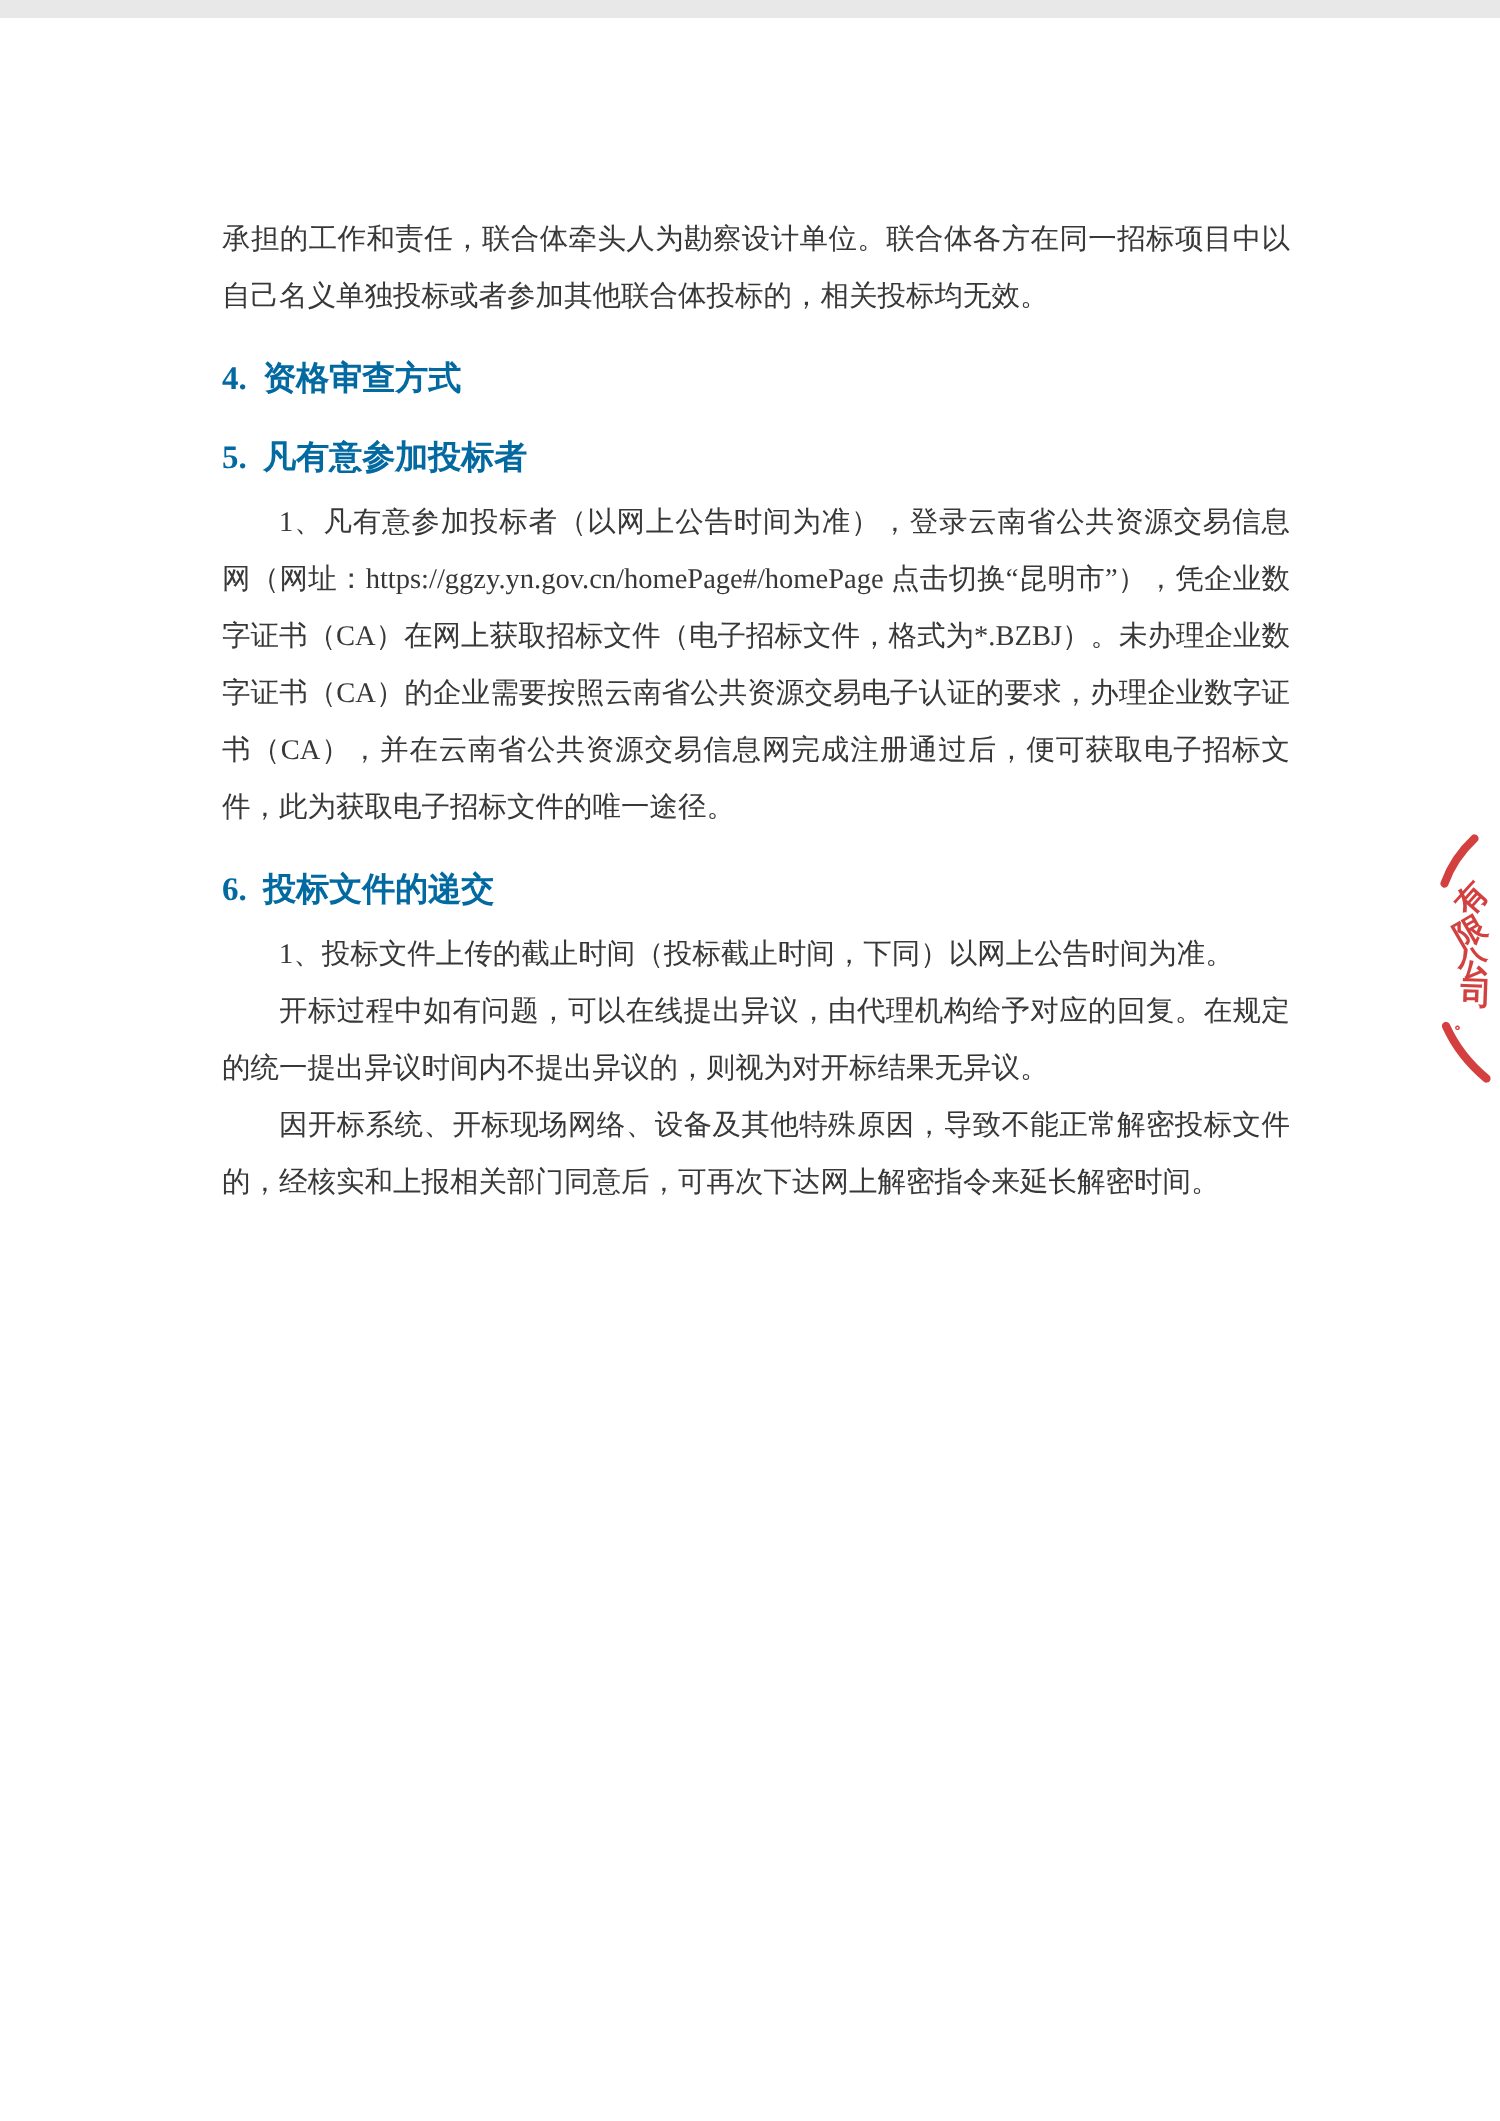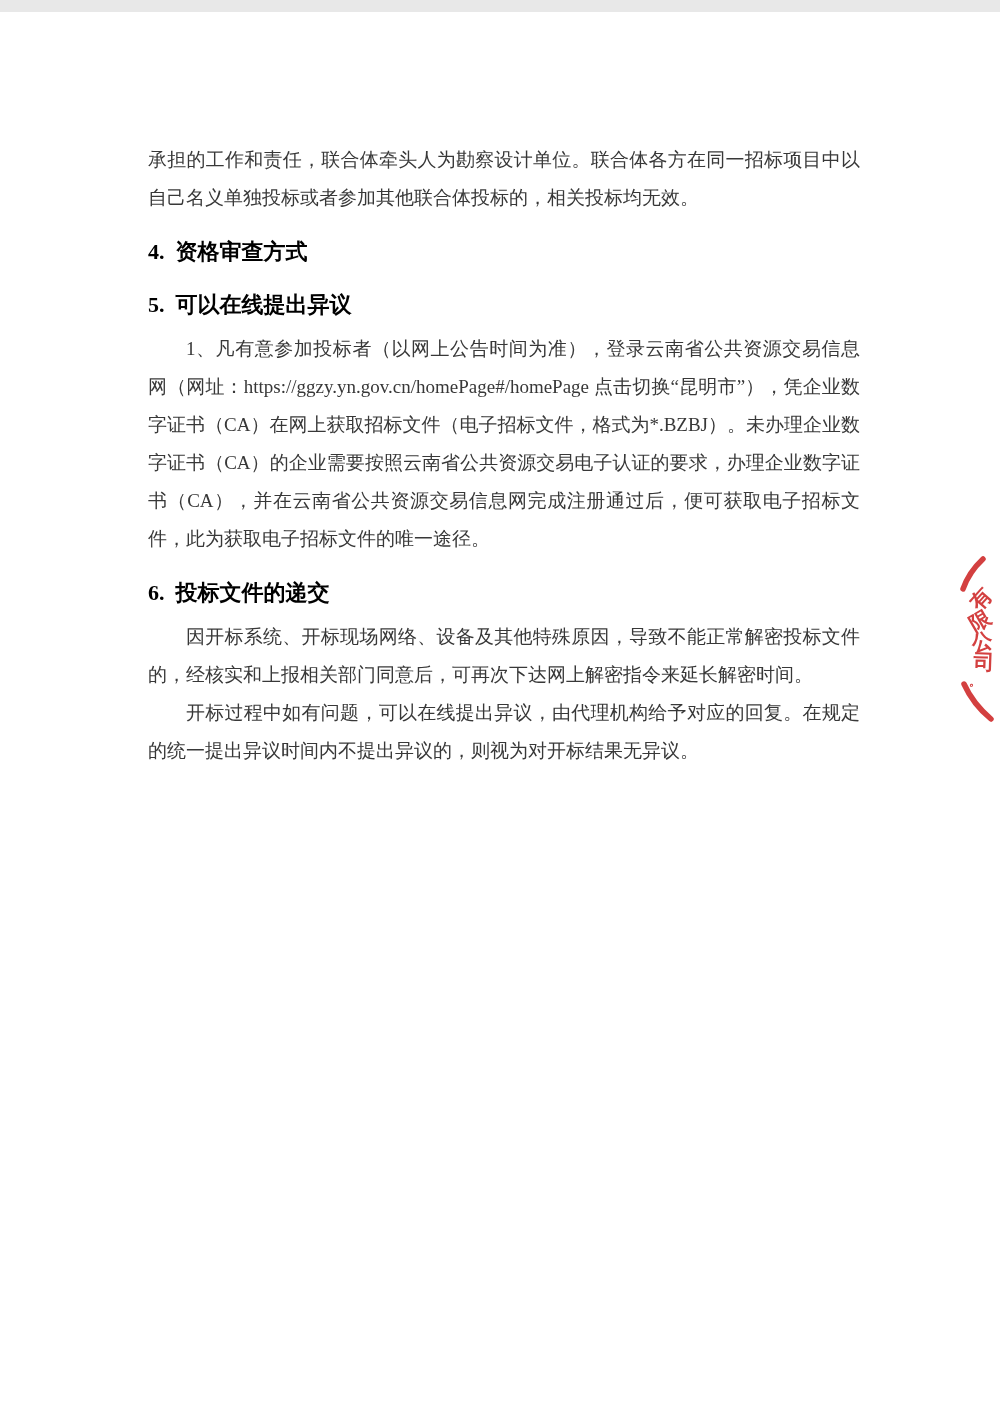--- a/index.html
+++ b/index.html
@@ -23,21 +23,21 @@
     line-height: 38px;
     text-align: justify;
   }
   p.body { margin: 0; }
   p.indent { text-indent: 2em; }
   h2.sec {
     margin: 17px 0 7px 0;
     font-size: 22px;
     line-height: 36px;
     font-weight: bold;
-    color: #000000;
+    color: #0369a1;
     text-align: left;
   }
   h2.sec .sec-num { margin-right: 11px; }
   .stamp {
     position: absolute;
     right: 0;
     top: 541px;
     width: 40px;
     height: 176px;
     overflow: hidden;
@@ -56,29 +56,30 @@
 
   <div class="content">
 
     <p class="body">承担的工作和责任，联合体牵头人为勘察设计单位。联合体各方在同一招标项目中以自己名义单独投标或者参加其他联合体投标的，相关投标均无效。</p>
 
     <h2 class="sec">
       <span class="sec-num">4.</span><span>资格审查方式</span>
     </h2>
 
     <h2 class="sec">
-      <span class="sec-num">5.</span><span>可以在线提出异议</span>
+      <span class="sec-num">5.</span><span>凡有意参加投标者</span>
     </h2>
     <p class="body indent">1、凡有意参加投标者（以网上公告时间为准），登录云南省公共资源交易信息网（网址：https://ggzy.yn.gov.cn/homePage#/homePage 点击切换“昆明市”），凭企业数字证书（CA）在网上获取招标文件（电子招标文件，格式为*.BZBJ）。未办理企业数字证书（CA）的企业需要按照云南省公共资源交易电子认证的要求，办理企业数字证书（CA），并在云南省公共资源交易信息网完成注册通过后，便可获取电子招标文件，此为获取电子招标文件的唯一途径。</p>
 
     <h2 class="sec">
       <span class="sec-num">6.</span><span>投标文件的递交</span>
     </h2>
+    <p class="body indent">1、投标文件上传的截止时间（投标截止时间，下同）以网上公告时间为准。</p>
+    <p class="body indent">开标过程中如有问题，可以在线提出异议，由代理机构给予对应的回复。在规定的统一提出异议时间内不提出异议的，则视为对开标结果无异议。</p>
     <p class="body indent">因开标系统、开标现场网络、设备及其他特殊原因，导致不能正常解密投标文件的，经核实和上报相关部门同意后，可再次下达网上解密指令来延长解密时间。</p>
-    <p class="body indent">开标过程中如有问题，可以在线提出异议，由代理机构给予对应的回复。在规定的统一提出异议时间内不提出异议的，则视为对开标结果无异议。</p>
 
   </div>
 
   <div class="stamp">
     <svg width="40" height="176" viewBox="0 0 40 176">
       <g fill="none" stroke="#d03030" stroke-width="5.5" stroke-linecap="round" opacity="0.92">
         <path d="M 23 6 Q 9 19 3 36"></path>
         <path d="M 4 131 Q 13 151 31 166"></path>
       </g>
       <g fill="#d03030" opacity="0.92" font-size="21" text-anchor="middle">

